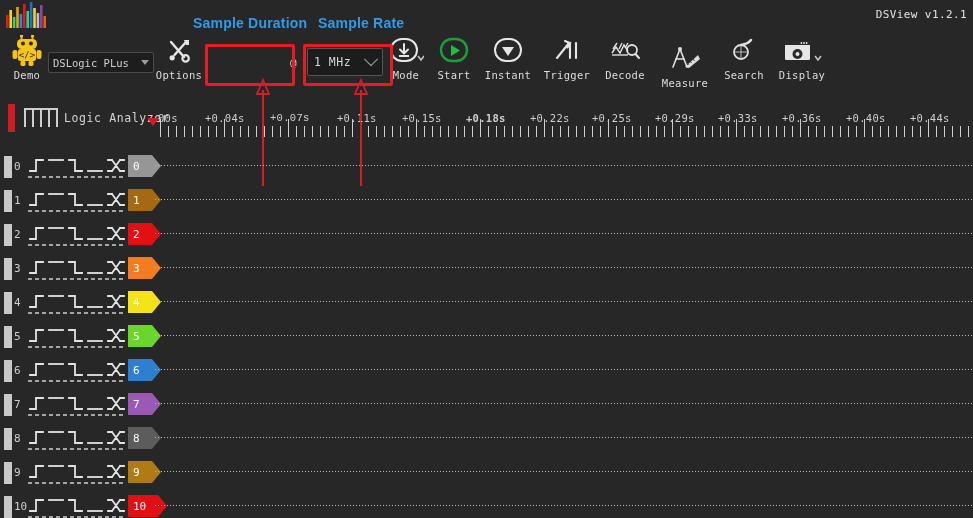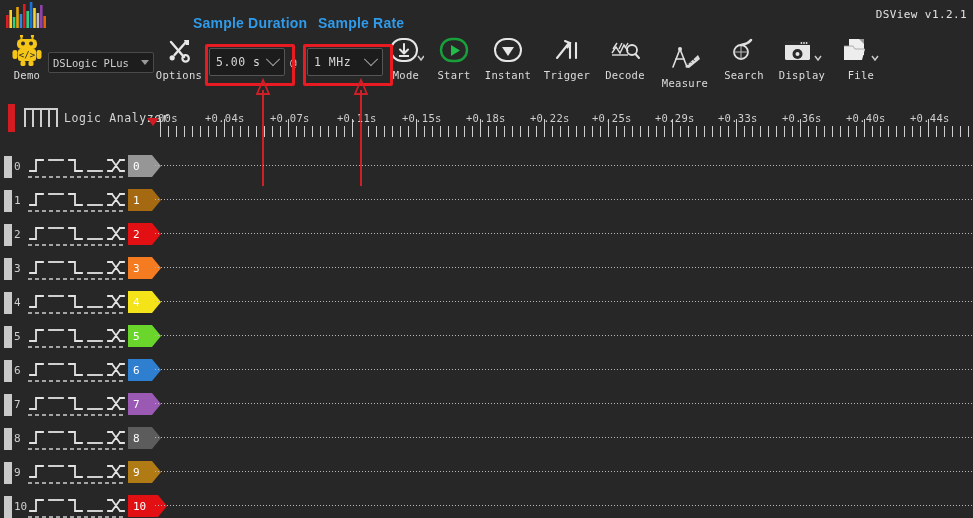--- a/index.html
+++ b/index.html
@@ -253,43 +253,27 @@
           <circle cx="24.6" cy="6" r="0.9" fill="#e6e6e6"></circle>
           <circle cx="19.4" cy="6" r="0.9" fill="#e6e6e6"></circle>
           <circle cx="15.5" cy="17" r="5" fill="#2b2b2b"></circle>
           <circle cx="15.5" cy="17" r="2" fill="#e6e6e6"></circle>
           <path d="M33 19 L36 23 L39 19" stroke="#c9c9c9" stroke-width="1.5" fill="none"></path>
         </svg>
       </div>
       <div class="tblabel">Display</div>
     </div>
 
-    <div class="tbitem" style="left:838px;top:2px;width:46px;">
-      <div class="tbicon">
-        <svg width="40" height="28" viewBox="0 0 40 28">
-          <rect x="8" y="2" width="15" height="16" fill="#efefef"></rect>
-          <path d="M18 2 L23 2 L23 7 Z" fill="#9a9a9a"></path>
-          <path d="M3 9 L12 9 L14 12 L24 12 L21 23 L3 23 Z" fill="#ededed"></path>
-          <path d="M3 9 L12 9 L14 12 L24 12" fill="none" stroke="#9a9a9a" stroke-width="0.8"></path>
-          <path d="M31 19 L34 23 L37 19" stroke="#c9c9c9" stroke-width="1.5" fill="none"></path>
-        </svg>
-      </div>
-      <div class="tblabel">File</div>
-    </div>
   </div>
 
   <div id="device-select">
     <span class="dv">DSLogic PLus</span>
     <span class="caret"></span>
   </div>
 
-  <div class="combo" id="combo-duration">
-    <span class="cv">5.00 s</span>
-    <span class="chev"></span>
-  </div>
   <div id="at-sign">@</div>
   <div class="combo" id="combo-rate">
     <span class="cv">1 MHz</span>
     <span class="chev"></span>
   </div>
 
   <div class="redbox" id="redbox-duration"></div>
   <div class="redbox" id="redbox-rate"></div>
 
   <svg class="arrowsvg" style="left:252px;top:78px;width:24px;height:110px;">
@@ -409,24 +393,24 @@
       <div class="tick minor" style="left: 757px;"></div>
       <div class="tick minor" style="left: 765px;"></div>
       <div class="tick major" style="left: 773px;"></div>
       <div class="tick minor" style="left: 781px;"></div>
       <div class="tick minor" style="left: 789px;"></div>
       <div class="tick minor" style="left: 797px;"></div>
       <div class="tick minor" style="left: 805px;"></div>
       <div class="tick minor" style="left: 813px;"></div>
       <div class="rlabel" style="left: 3px;">00s</div>
       <div class="rlabel" style="left: 50px;">+0.04s</div>
-      <div class="rlabel" style="left: 115px;">+0.07s</div>
+      <div class="rlabel" style="left: 115px; font-family: Liberation Mono, monospace;">+0.07s</div>
       <div class="rlabel" style="left: 182px;">+0.11s</div>
       <div class="rlabel" style="left: 247px;">+0.15s</div>
-      <div class="rlabel" style="left: 311px;">+0.18s</div>
+      <div class="rlabel" style="left: 311px; font-weight: bold;">+0.18s</div>
       <div class="rlabel" style="left: 375px;">+0.22s</div>
       <div class="rlabel" style="left: 437px;">+0.25s</div>
       <div class="rlabel" style="left: 500px;">+0.29s</div>
       <div class="rlabel" style="left: 563px;">+0.33s</div>
       <div class="rlabel" style="left: 627px;">+0.36s</div>
       <div class="rlabel" style="left: 691px;">+0.40s</div>
       <div class="rlabel" style="left: 755px;">+0.44s</div>
     </div>
 
   <div id="channels">

